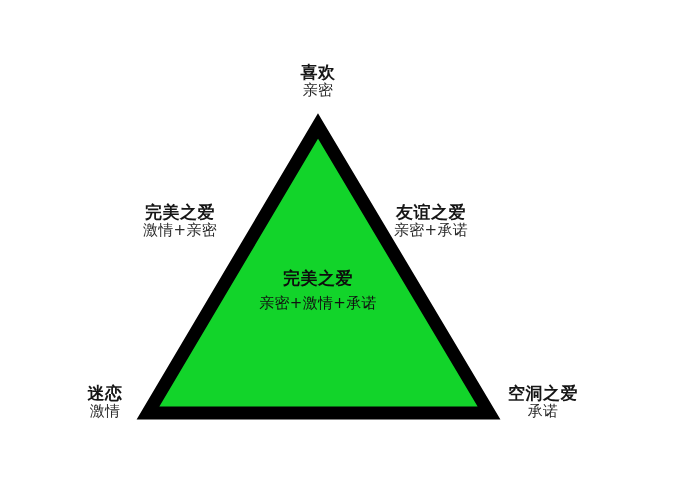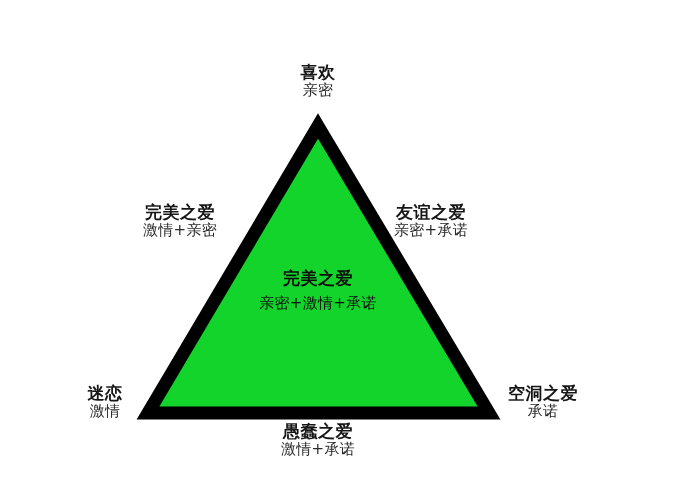--- a/index.html
+++ b/index.html
@@ -98,18 +98,14 @@
   <div class="label-block" id="label-infatuation">
     <span class="label-title">迷恋</span>
     <span class="label-sub">激情</span>
   </div>
 
   <div class="label-block" id="label-empty">
     <span class="label-title">空洞之爱</span>
     <span class="label-sub">承诺</span>
   </div>
 
-  <div class="label-block" id="label-fatuous">
-    <span class="label-title">愚蠢之爱</span>
-    <span class="label-sub">激情+承诺</span>
-  </div>
 
 </div>
 
 </body></html>

